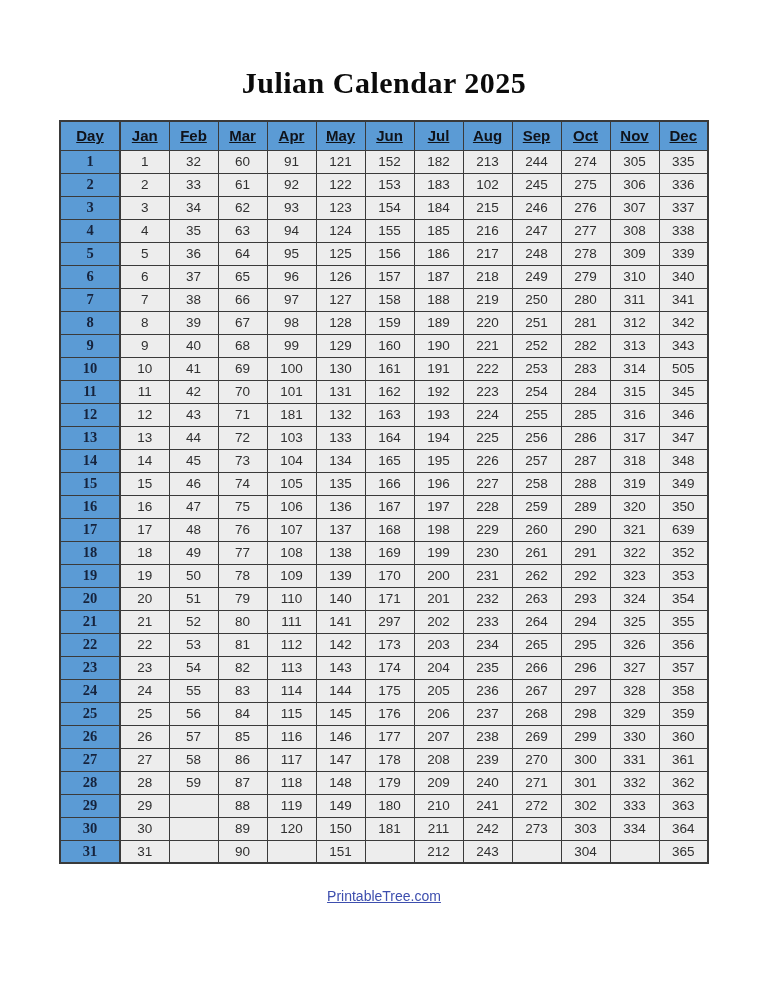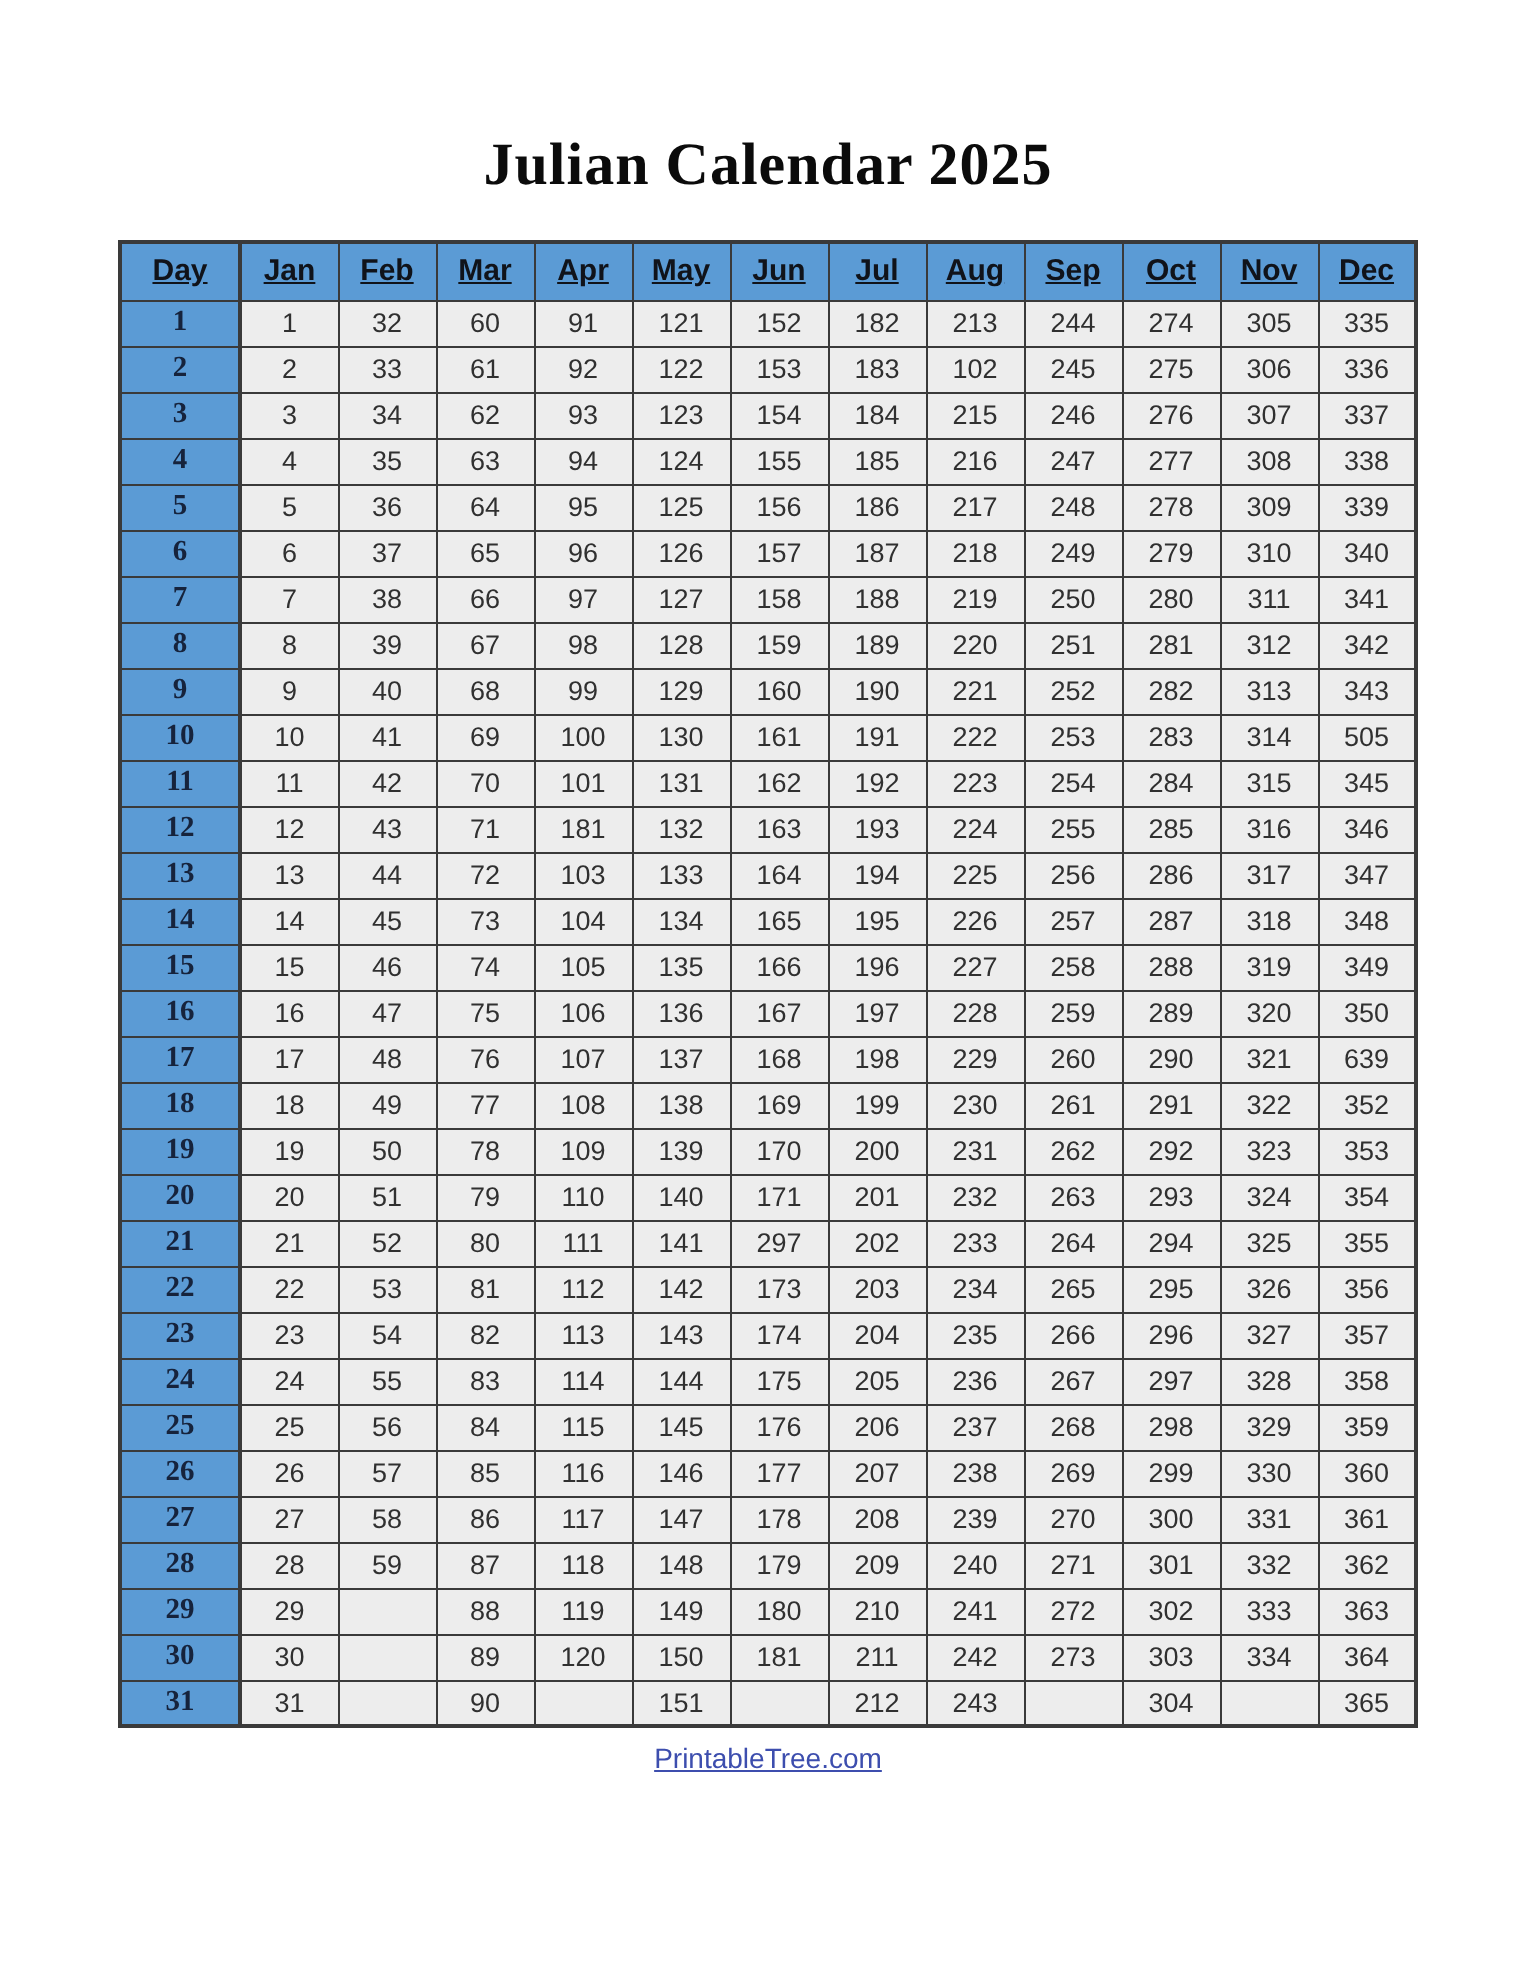--- a/index.html
+++ b/index.html
@@ -61,21 +61,21 @@
     font-family: "Liberation Sans", sans-serif;
   }
   table.cal td.day-cell {
     background: var(--day-col-bg);
     font-family: "Liberation Serif", serif;
     font-weight: 700;
     font-size: 14.5px;
     color: var(--day-text);
     border-right: 2px solid var(--border-color);
   }
-  .footer { text-align: center; margin-top: 7px; }
+  .footer { text-align: center; margin-top: 23px; }
   .footer a {
     color: var(--link-color);
     font-size: 14px;
     text-decoration: underline;
     font-family: "Liberation Sans", sans-serif;
   }
 </style>
 </head>
 <body>
 

